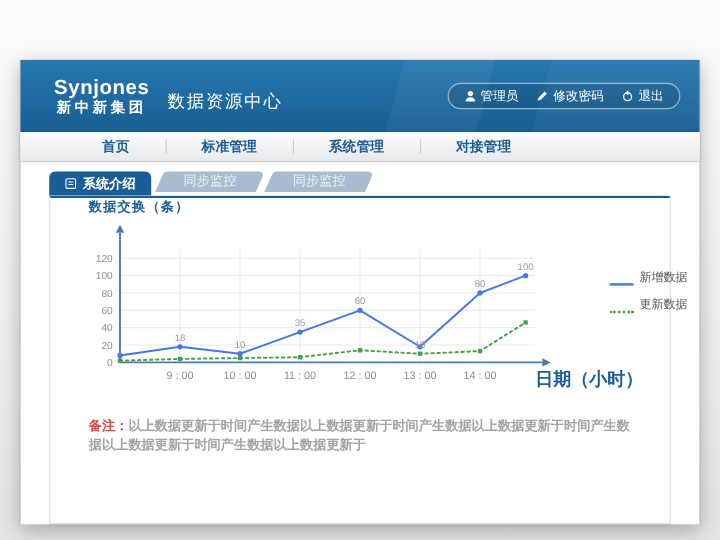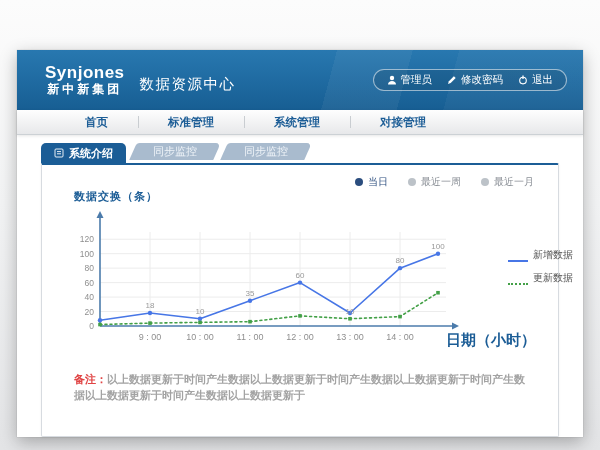--- a/index.html
+++ b/index.html
@@ -124,34 +124,20 @@
     <div class="tab tab-inactive">
       <span>同步监控</span>
     </div>
     <div class="tab tab-inactive">
       <span>同步监控</span>
     </div>
   </div>
 
   <div class="panel">
 
-    <div class="range-row">
-      <label class="radio selected">
-        <span class="dot"></span>
-        <span class="lbl">当日</span>
-      </label>
-      <label class="radio">
-        <span class="dot"></span>
-        <span class="lbl">最近一周</span>
-      </label>
-      <label class="radio">
-        <span class="dot"></span>
-        <span class="lbl">最近一月</span>
-      </label>
-    </div>
 
     <div class="ylabel">数据交换（条）</div>
 
     <div class="chart-row">
       <svg width="446" height="142" viewBox="0 0 446 142">
           <line x1="40" y1="103.53846153846153" x2="386" y2="103.53846153846153" stroke="#ececec" stroke-width="1"></line>
           <line x1="40" y1="89.07692307692308" x2="386" y2="89.07692307692308" stroke="#ececec" stroke-width="1"></line>
           <line x1="40" y1="74.61538461538461" x2="386" y2="74.61538461538461" stroke="#ececec" stroke-width="1"></line>
           <line x1="40" y1="60.15384615384615" x2="386" y2="60.15384615384615" stroke="#ececec" stroke-width="1"></line>
           <line x1="40" y1="45.69230769230769" x2="386" y2="45.69230769230769" stroke="#ececec" stroke-width="1"></line>

